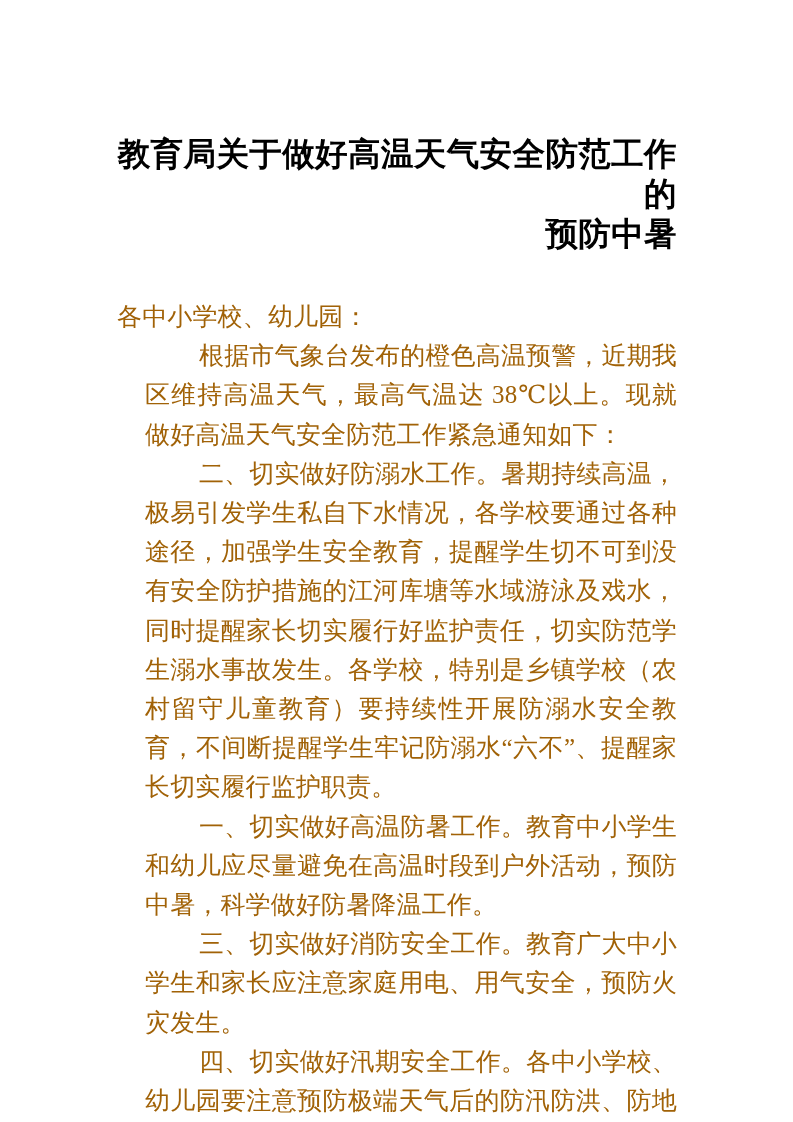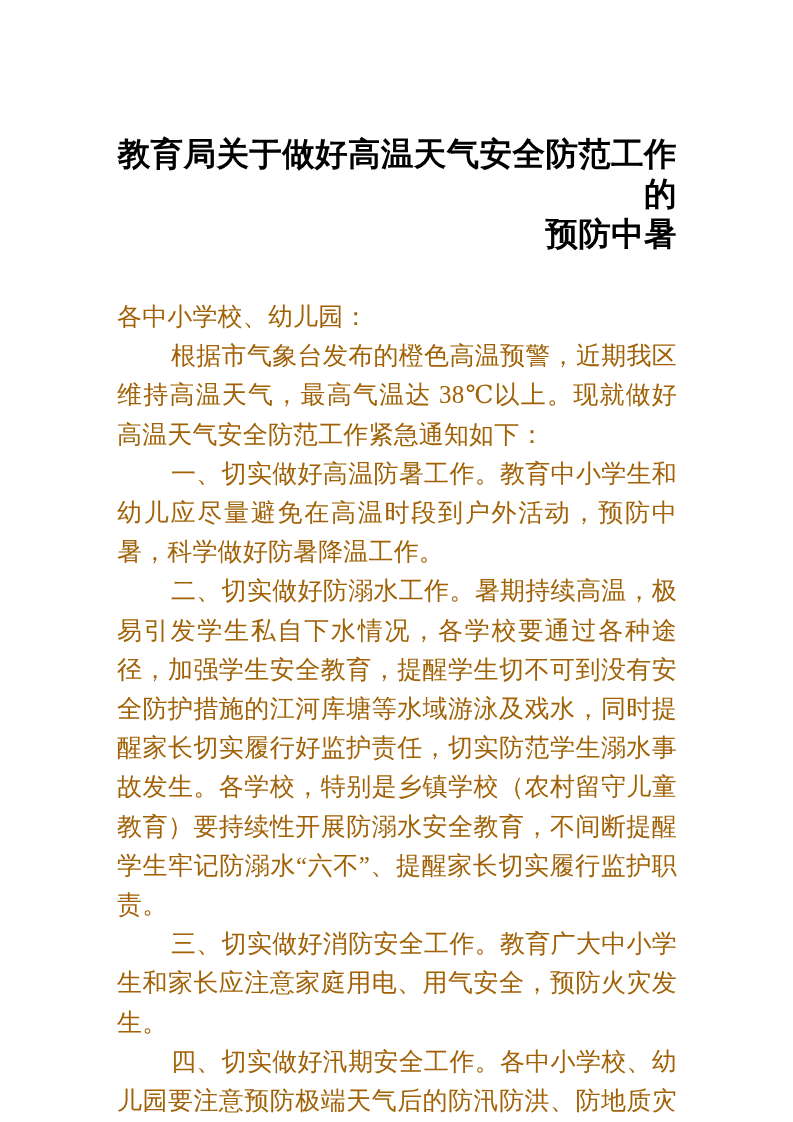--- a/index.html
+++ b/index.html
@@ -55,43 +55,44 @@
     text-justify: inter-ideograph;
     letter-spacing: 0.15px;
     color: #a16207;
     margin: 0;
     text-indent: 0;
     word-break: break-all;
   }
 
   .para.indent {
     text-indent: 54px;
+    margin-left: 28px;
   }
 </style>
 </head>
 <body>
 
 <div class="page">
 
   <div class="doc-body">
 
     <h1 class="doc-title">
       <span>教育局关于做好高温天气安全防范工作的</span><br>
       <span>预防中暑</span>
     </h1>
 
     <div class="title-spacer"></div>
 
     <p class="para">各中小学校、幼儿园：</p>
 
     <p class="para indent">根据市气象台发布的橙色高温预警，近期我区维持高温天气，最高气温达 38℃以上。现就做好高温天气安全防范工作紧急通知如下：</p>
 
+    <p class="para indent">二、切实做好防溺水工作。暑期持续高温，极易引发学生私自下水情况，各学校要通过各种途径，加强学生安全教育，提醒学生切不可到没有安全防护措施的江河库塘等水域游泳及戏水，同时提醒家长切实履行好监护责任，切实防范学生溺水事故发生。各学校，特别是乡镇学校（农村留守儿童教育）要持续性开展防溺水安全教育，不间断提醒学生牢记防溺水“六不”、提醒家长切实履行监护职责。</p>
+
     <p class="para indent">一、切实做好高温防暑工作。教育中小学生和幼儿应尽量避免在高温时段到户外活动，预防中暑，科学做好防暑降温工作。</p>
-
-    <p class="para indent">二、切实做好防溺水工作。暑期持续高温，极易引发学生私自下水情况，各学校要通过各种途径，加强学生安全教育，提醒学生切不可到没有安全防护措施的江河库塘等水域游泳及戏水，同时提醒家长切实履行好监护责任，切实防范学生溺水事故发生。各学校，特别是乡镇学校（农村留守儿童教育）要持续性开展防溺水安全教育，不间断提醒学生牢记防溺水“六不”、提醒家长切实履行监护职责。</p>
 
     <p class="para indent">三、切实做好消防安全工作。教育广大中小学生和家长应注意家庭用电、用气安全，预防火灾发生。</p>
 
     <p class="para indent">四、切实做好汛期安全工作。各中小学校、幼儿园要注意预防极端天气后的防汛防洪、防地质灾害等工作。要对学校校舍、围墙、避雷设施、水电线路等开展一次全面的安全检查，及时查找和排除可能因水汛造成的安全隐患。</p>
 
   </div>
 
 </div>
 
 </body></html>

